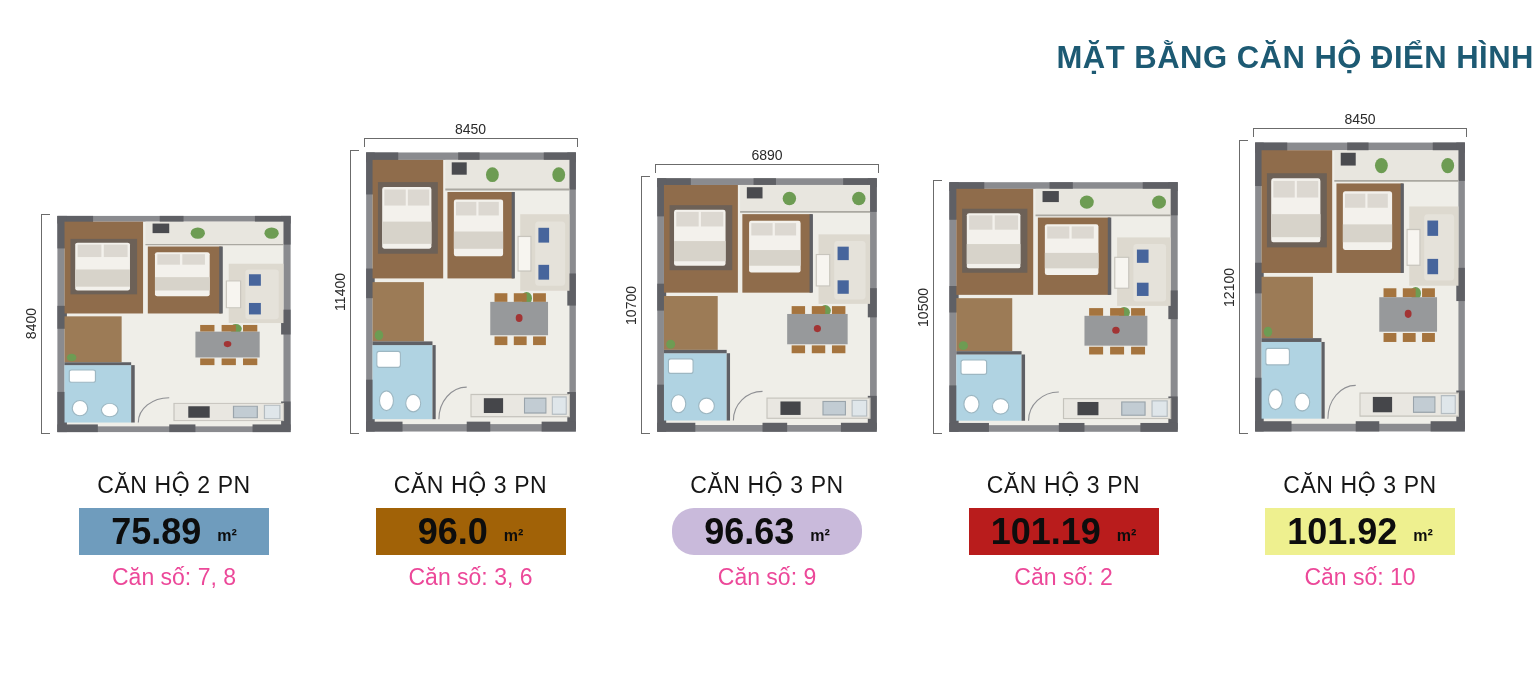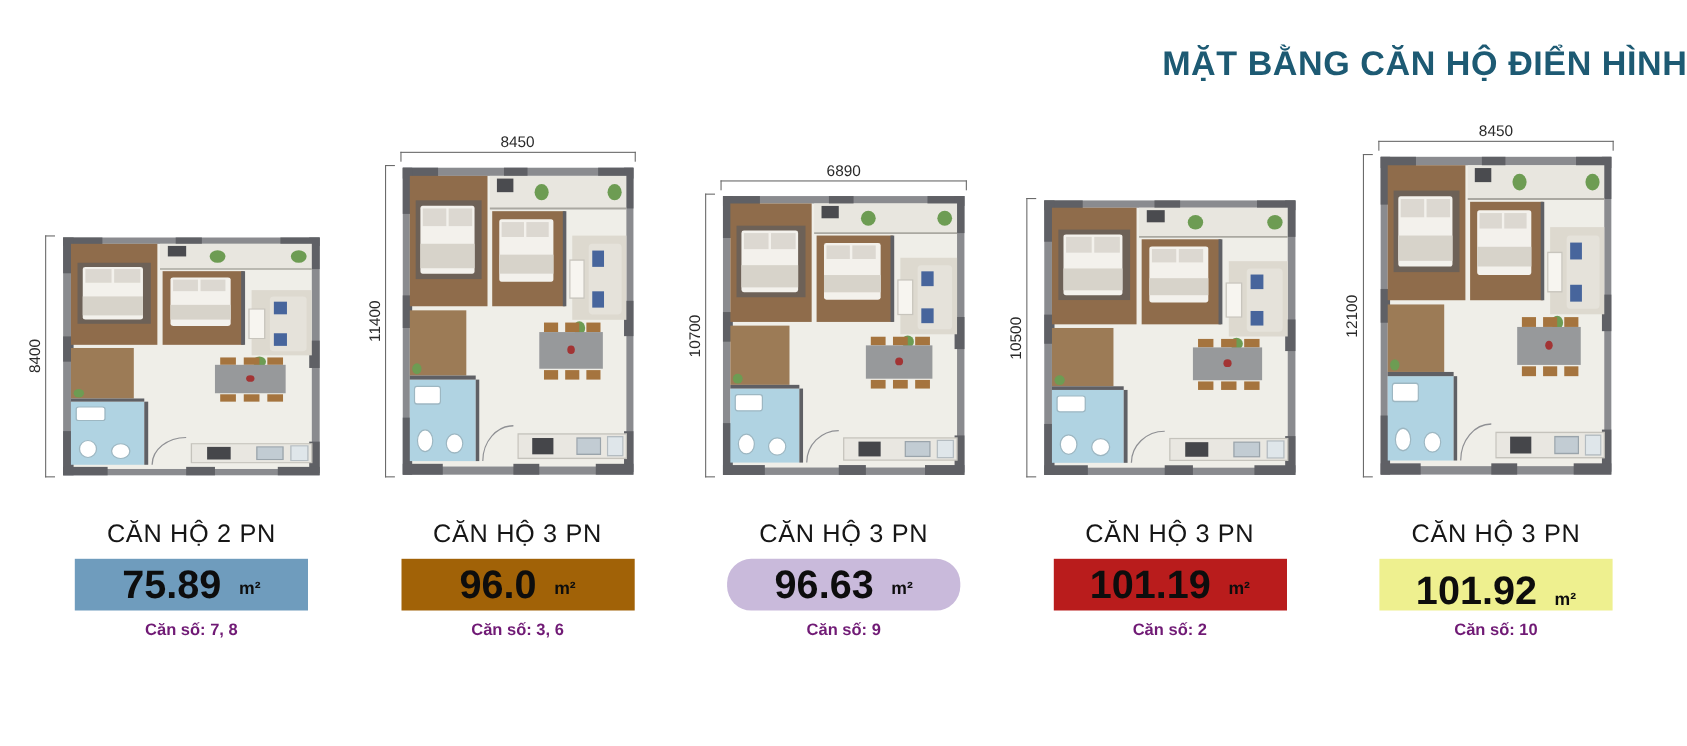--- a/index.html
+++ b/index.html
@@ -55,26 +55,26 @@
   .dim-left .bracket-v {
     width:9px; height:100%;
     border-left:1.3px solid #6b6b6b;
     border-top:1.3px solid #6b6b6b;
     border-bottom:1.3px solid #6b6b6b;
   }
 
   
   .type-label { margin-top:38px; font-size:23px; letter-spacing:0.6px; color:#161616; }
   .area-badge {
-    margin-top:9px; width:212px; height:47px;
+    margin-top:9px; width:190px; height:47px;
     display:flex; align-items:center; justify-content:center;
   }
   .area-value { font-size:36px; font-weight:bold; color:#0d0d0d; line-height:1; }
   .area-unit { font-size:16px; font-weight:bold; color:#0d0d0d; margin-left:16px; margin-top:8px; }
-  .unit-numbers { margin-top:9px; font-size:15px; color:#701a75;font-weight:bold; }
+  .unit-numbers { margin-top:9px; font-size:23px; color:#ec4899; }
 </style>
 </head>
 <body>
 
 <h1 class="page-title" style="color: rgb(29, 90, 115);">MẶT BẰNG CĂN HỘ ĐIỂN HÌNH</h1>
 
 <div class="cards-row">
 
   <div class="apt-card size-0">
     <div class="plan-area">
@@ -539,20 +539,20 @@
     <rect x="150" y="201" width="20" height="12" fill="#c2ccd3" stroke="#9aa4ab" stroke-width="1"></rect>
     <rect x="176" y="200" width="13" height="14" fill="#dfe6ea" stroke="#b4bcc1" stroke-width="1"></rect>
 
     <path d="M 70 218 A 26 26 0 0 1 96 192" fill="none" stroke="#8f9094" stroke-width="1"></path>
     <circle cx="14" cy="150" r="4" fill="#6d9c53"></circle>
   </svg>
 </div>
       </div>
     </div>
     <div class="type-label">CĂN HỘ 3 PN</div>
-    <div class="area-badge" style="background: rgb(238, 240, 143); align-items: flex-end;">
+    <div class="area-badge" style="background: rgb(238, 240, 143);">
       <span class="area-value">101.92</span>
       <span class="area-unit">m²</span>
     </div>
     <div class="unit-numbers">Căn số: 10</div>
   </div>
 
 </div>
 
 </body></html>

